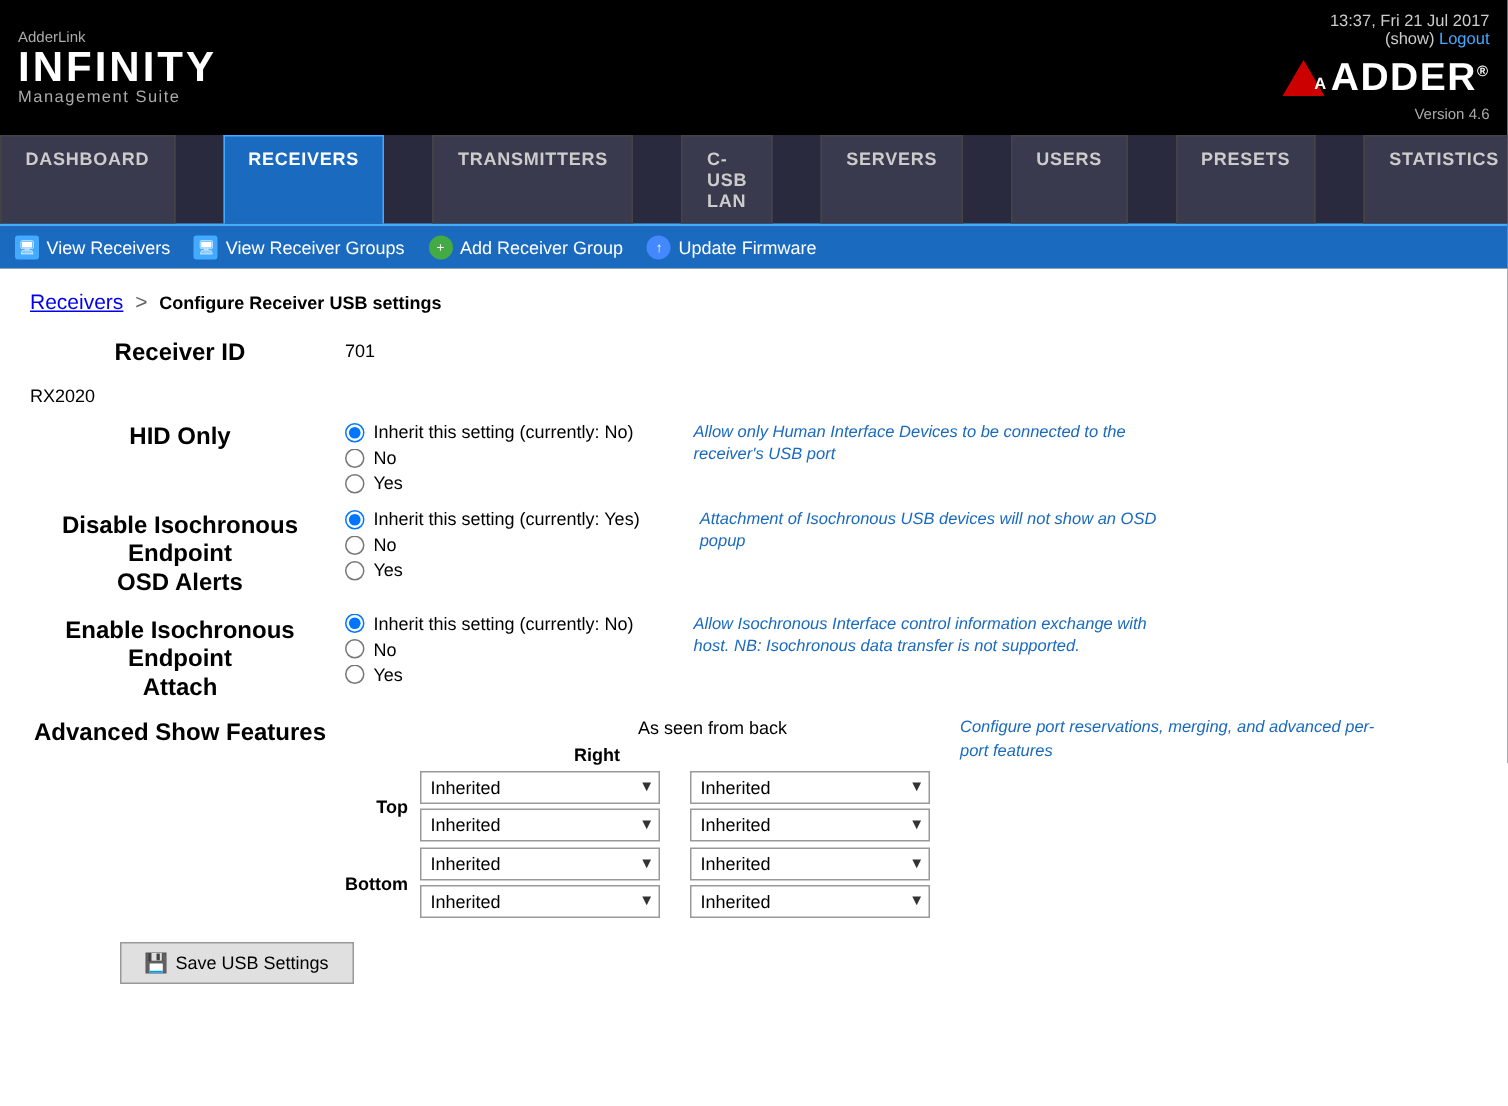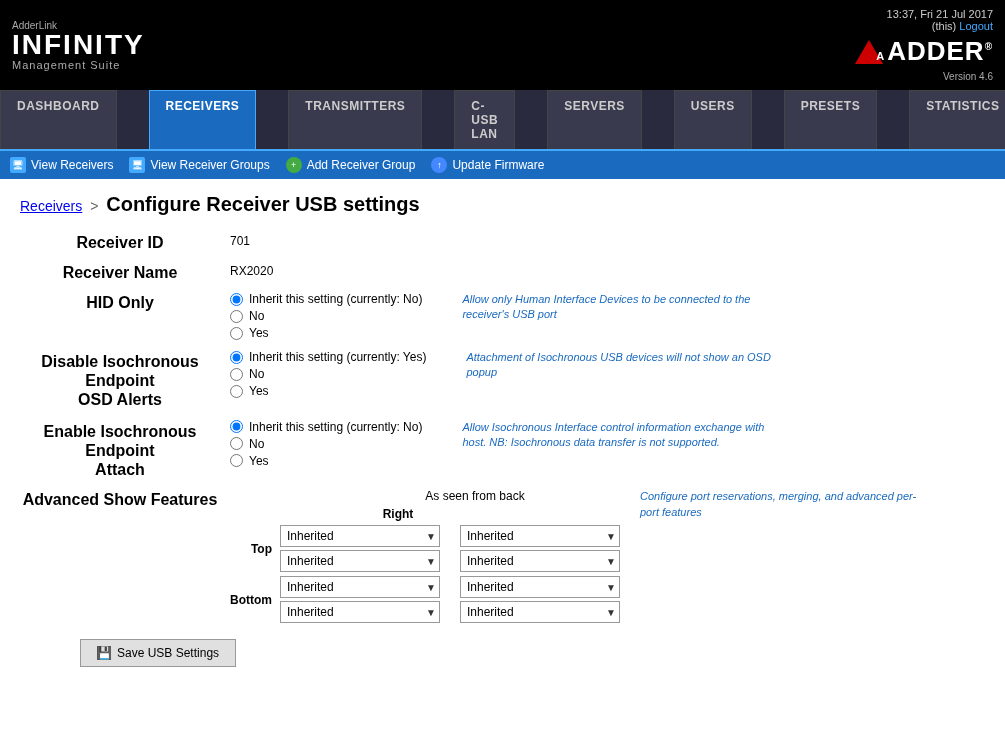--- a/index.html
+++ b/index.html
@@ -25,21 +25,21 @@
     
     .sub-nav { background: #1a6abf; padding: 6px 10px; display: flex; gap: 16px; align-items: center; }
     .sub-nav-item { display: flex; align-items: center; gap: 5px; color: #fff; font-size: 12px; cursor: pointer; text-decoration: none; }
     .sub-nav-icon { width: 16px; height: 16px; background: #4af; display: inline-block; border-radius: 2px; font-size: 9px; text-align: center; line-height: 16px; }
     .sub-nav-icon.green { background: #4a4; border-radius: 50%; }
     .sub-nav-icon.blue { background: #48f; border-radius: 50%; }
 
     
     .content { background: #fff; color: #000; padding: 14px 20px; min-height: 560px; }
     .breadcrumb { font-size: 14px; margin-bottom: 16px; color: #1a6abf; }
-    .breadcrumb .current { color: #000; font-weight: bold; font-size: 20px; }
+    .breadcrumb .current { color: #000; font-weight: bold; font-size: 12px; }
     .breadcrumb .sep { color: #666; margin: 0 4px; }
 
     .form-section { max-width: 900px; }
     .form-value { font-size: 12px; padding-top: 2px; }
     .form-help { margin-left: 40px; font-style: italic; color: #1a6abf; font-size: 11px; max-width: 320px; line-height: 1.4; }
 
     .radio-group { display: flex; flex-direction: column; gap: 3px; }
     .radio-item { display: flex; align-items: center; gap: 6px; font-size: 12px; }
     .radio-item input[type=radio] { margin: 0; }
 
@@ -74,21 +74,21 @@
 <div class="header">
   <div class="brand-left">
     <span class="brand-adderlink">AdderLink</span>
     <span class="brand-infinity">INFINITY</span>
     <span class="brand-suite">Management Suite</span>
   </div>
   <div class="header-right">
     <div class="header-time">
       <span>13:37, Fri 21 Jul 2017</span>
       <br>
-      <span>(this)</span>
+      <span>(show)</span>
       <a href="#">Logout</a>
     </div>
     <div class="adder-logo-wrapper">
       <div class="adder-logo-container">
         <div class="adder-triangle"></div>
         <span class="adder-a">A</span>
       </div>
       <span class="adder-logo-text">ADDER<sup style="font-size:10px">®</sup></span>
     </div>
     <div class="version">Version 4.6</div>
@@ -134,21 +134,20 @@
   </div>
 
   <div class="form-section">
 
     <div class="field-row">
       <div class="field-label-col">Receiver ID</div>
       <div class="form-value">701</div>
     </div>
 
     <div class="field-row">
-      <div class="field-label-col">Receiver Name</div>
       <div class="form-value">RX2020</div>
     </div>
 
     <div class="field-row">
       <div class="field-label-col">HID Only</div>
       <div class="radio-group">
         <label class="radio-item">
           <input type="radio" name="hid_only" value="inherit" checked="" style="">
           <span>Inherit this setting (currently: No)</span>
         </label>

